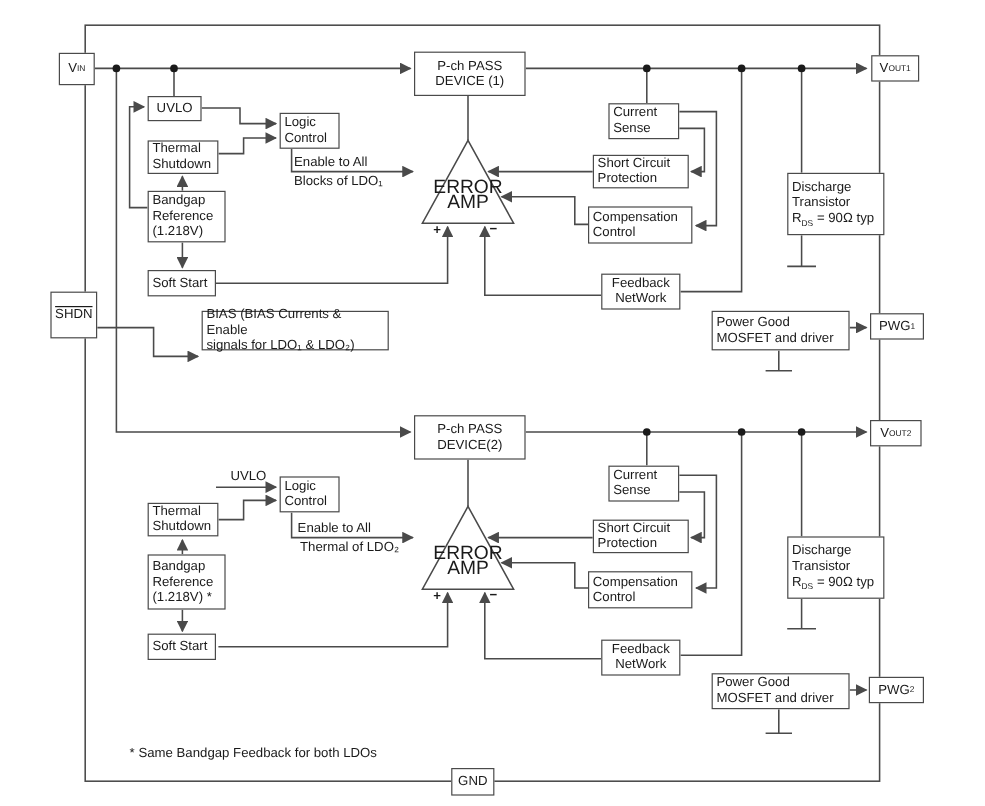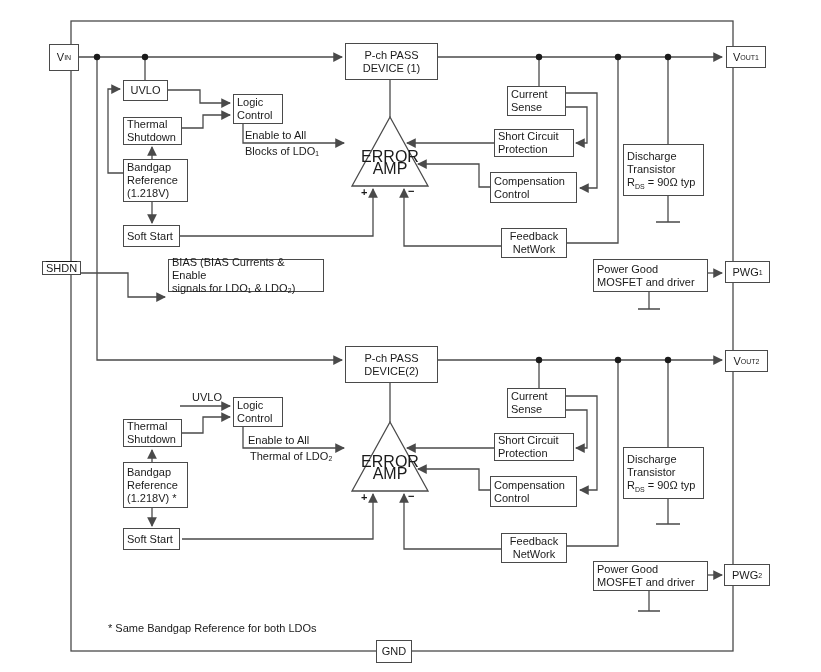--- a/index.html
+++ b/index.html
@@ -10,21 +10,21 @@
   #wires{position:absolute;left:0;top:0;}
   .w{fill:none;stroke:#4a4a4a;stroke-width:1.3;}
   .tri{fill:#ffffff;stroke:#4a4a4a;stroke-width:1.3;}
   .dot{fill:#1a1a1a;stroke:none;}
   .box{
     position:absolute;background:#ffffff;border:1.3px solid #4a4a4a;box-sizing:border-box;
     font-size:11px;line-height:13px;white-space:pre-line;
     display:flex;align-items:center;padding:1px 3px;color:#1a1a1a;
   }
   .c{justify-content:center;text-align:center;}
-  .col{flex-direction:column;align-items:flex-start;justify-content:center;}
+  .col{flex-direction:column;align-items:flex-start;justify-content:center;margin-left:33px;}
   .lbl{position:absolute;font-size:11px;line-height:13px;white-space:pre-line;color:#1a1a1a;}
   .amp{position:absolute;font-size:16px;line-height:12px;text-align:center;}
   .sgn{position:absolute;font-size:11px;font-weight:bold;line-height:10px;}
   sub{font-size:7px;line-height:1;}
   .over{text-decoration:overline;}
 </style>
 </head>
 <body>
 
 <div id="stage">
@@ -152,36 +152,36 @@
 NetWork</div>
   <div class="box col" style="left:623px;top:447px;width:81px;height:52px">
     <span>Discharge
 Transistor</span>
     <span><span>R</span><sub>DS</sub><span> = 90Ω typ</span></span>
   </div>
   <div class="box" style="left:593px;top:561px;width:115px;height:30px">Power Good
 MOSFET and driver</div>
 
   <div class="box c" style="left:49px;top:44px;width:30px;height:27px"><span>V</span><sub>IN</sub></div>
-  <div class="box c" style="left:42px;top:261px;width:39px;height:14px"><span class="over">SHDN</span></div>
+  <div class="box c" style="left:42px;top:243px;width:39px;height:39px"><span class="over">SHDN</span></div>
   <div class="box c" style="left:726px;top:46px;width:40px;height:22px"><span>V</span><sub>OUT1</sub></div>
   <div class="box c" style="left:725px;top:261px;width:45px;height:22px"><span>PWG</span><sub>1</sub></div>
   <div class="box c" style="left:725px;top:350px;width:43px;height:22px"><span>V</span><sub>OUT2</sub></div>
   <div class="box c" style="left:724px;top:564px;width:46px;height:22px"><span>PWG</span><sub>2</sub></div>
   <div class="box c" style="left:376px;top:640px;width:36px;height:23px">GND</div>
 
   <div class="amp" style="left:352px;top:151px;width:76px">ERROR
 AMP</div>
   <div class="sgn" style="left:361px;top:187px">+</div>
   <div class="sgn" style="left:408px;top:186px">−</div>
   <div class="amp" style="left:352px;top:456px;width:76px">ERROR
 AMP</div>
   <div class="sgn" style="left:361px;top:492px">+</div>
   <div class="sgn" style="left:408px;top:491px">−</div>
 
   <div class="lbl" style="left:245px;top:129px">Enable to All</div>
   <div class="lbl" style="left:245px;top:145px">Blocks of LDO₁</div>
   <div class="lbl" style="left:248px;top:434px">Enable to All</div>
   <div class="lbl" style="left:250px;top:450px">Thermal of LDO₂</div>
   <div class="lbl" style="left:192px;top:391px">UVLO</div>
-  <div class="lbl" style="left:108px;top:622px">* Same Bandgap Reference for both LDOs</div>
+  <div class="lbl" style="left:108px;top:622px">* Same Bandgap Feedback for both LDOs</div>
 
 </div>
 
 </body></html>

